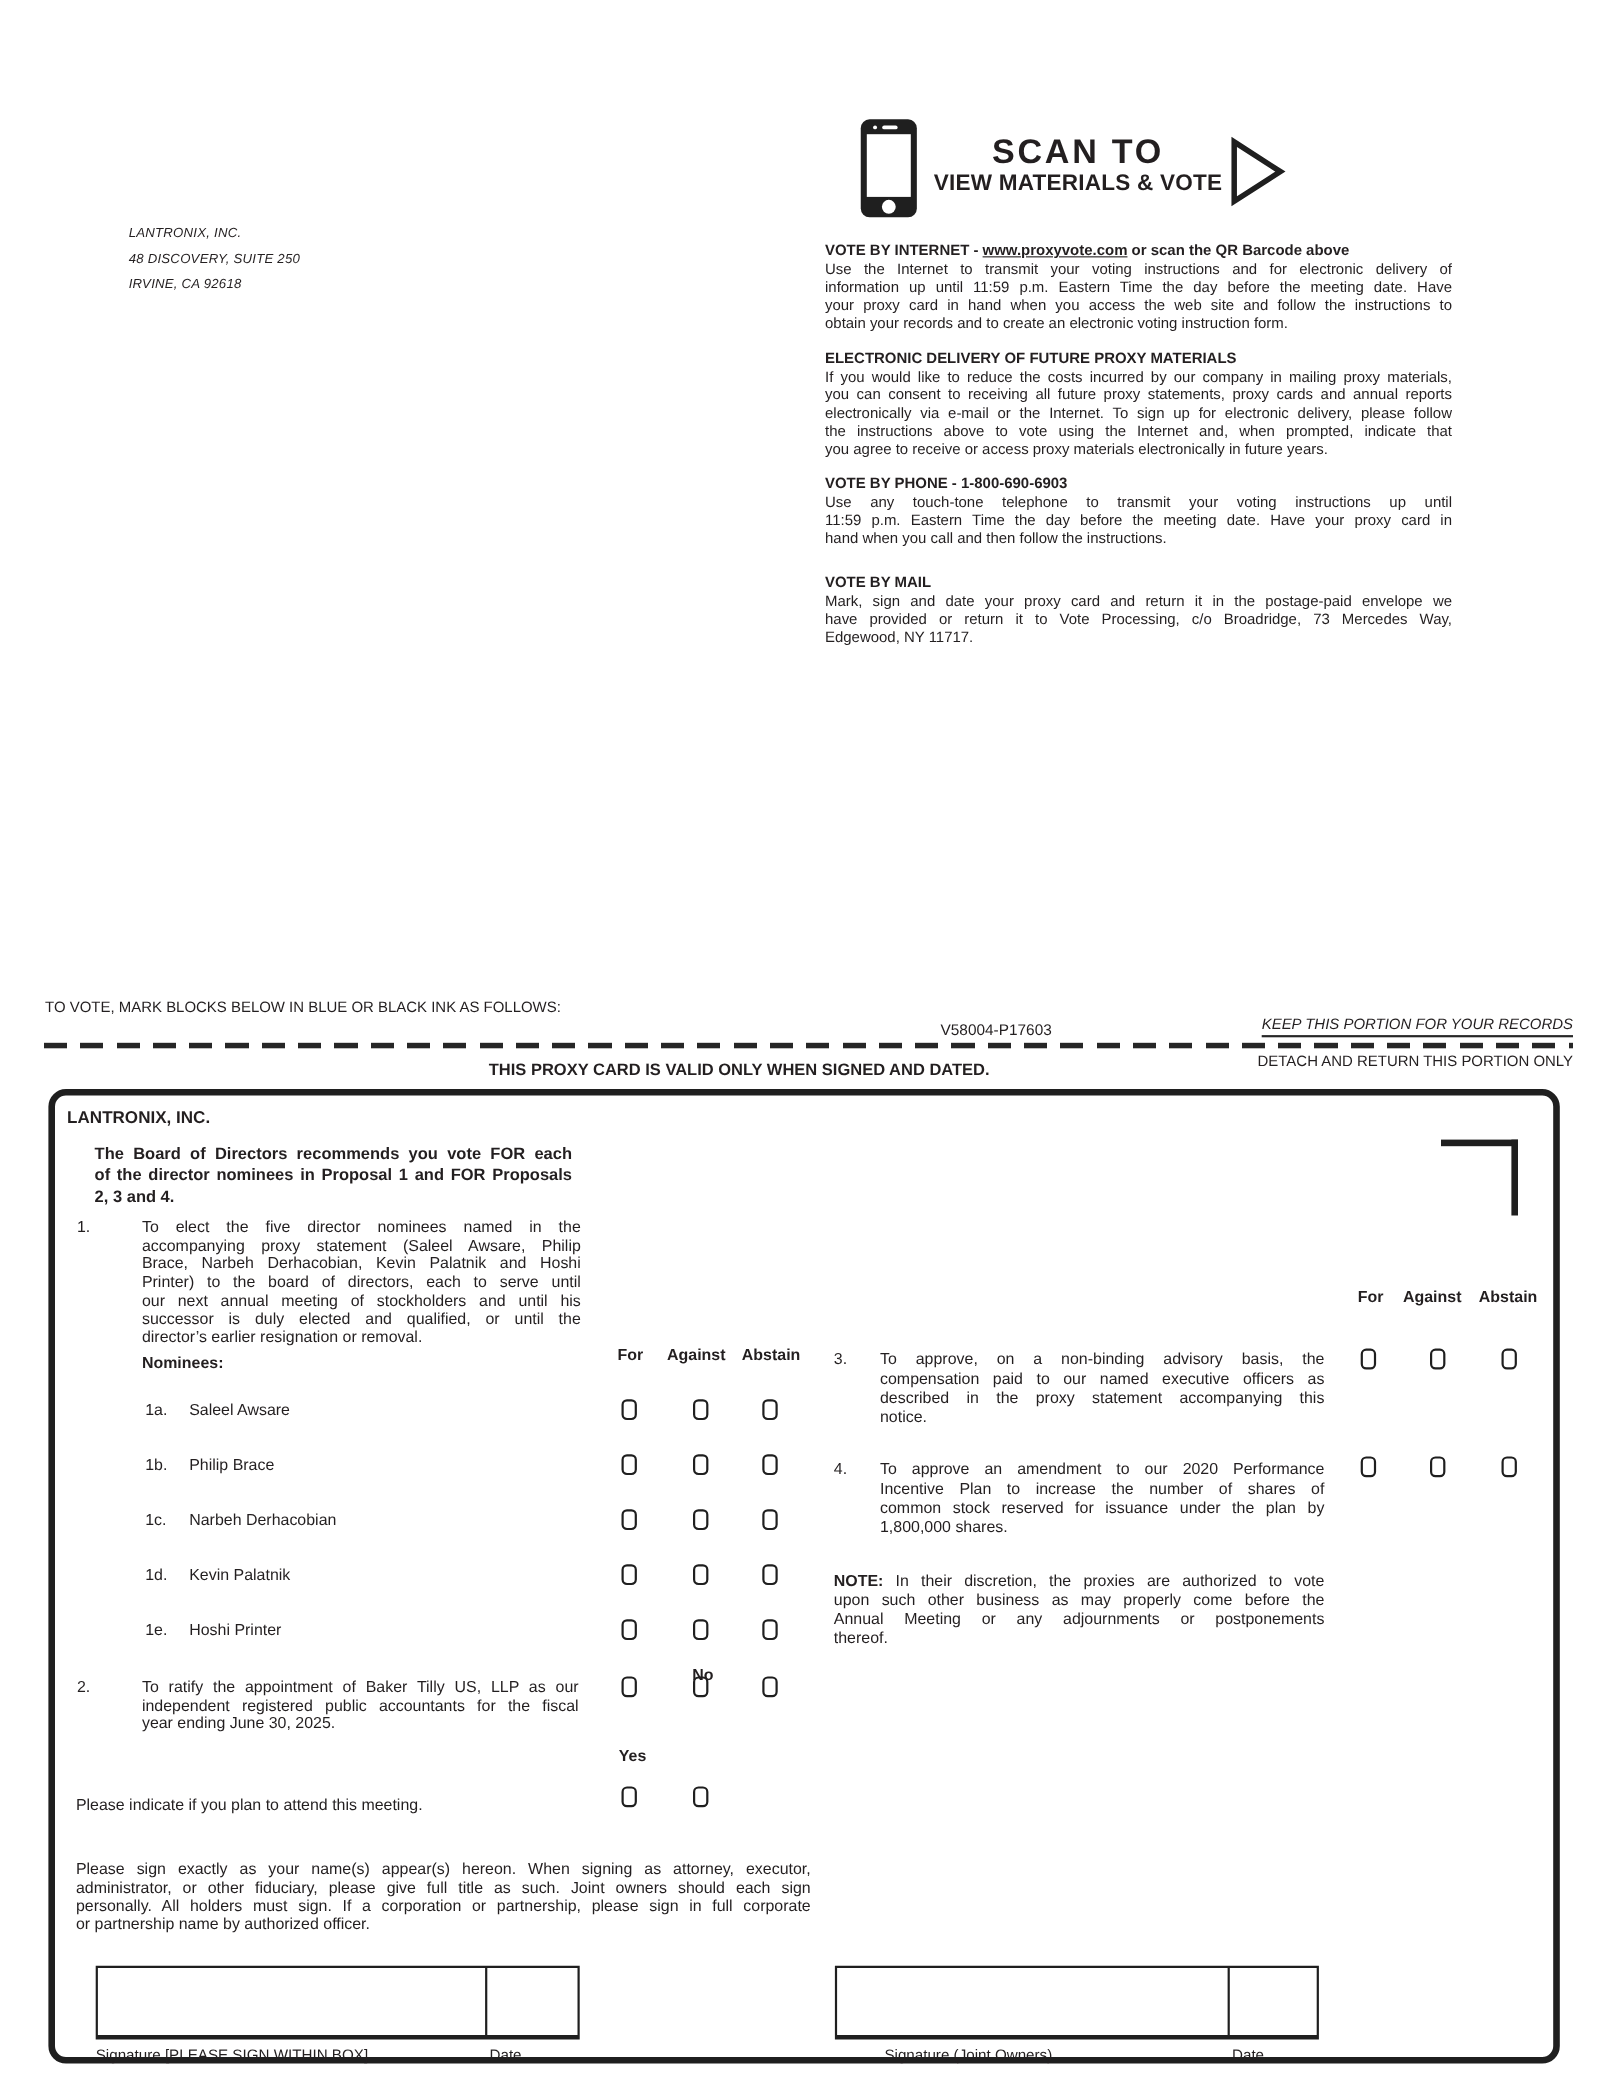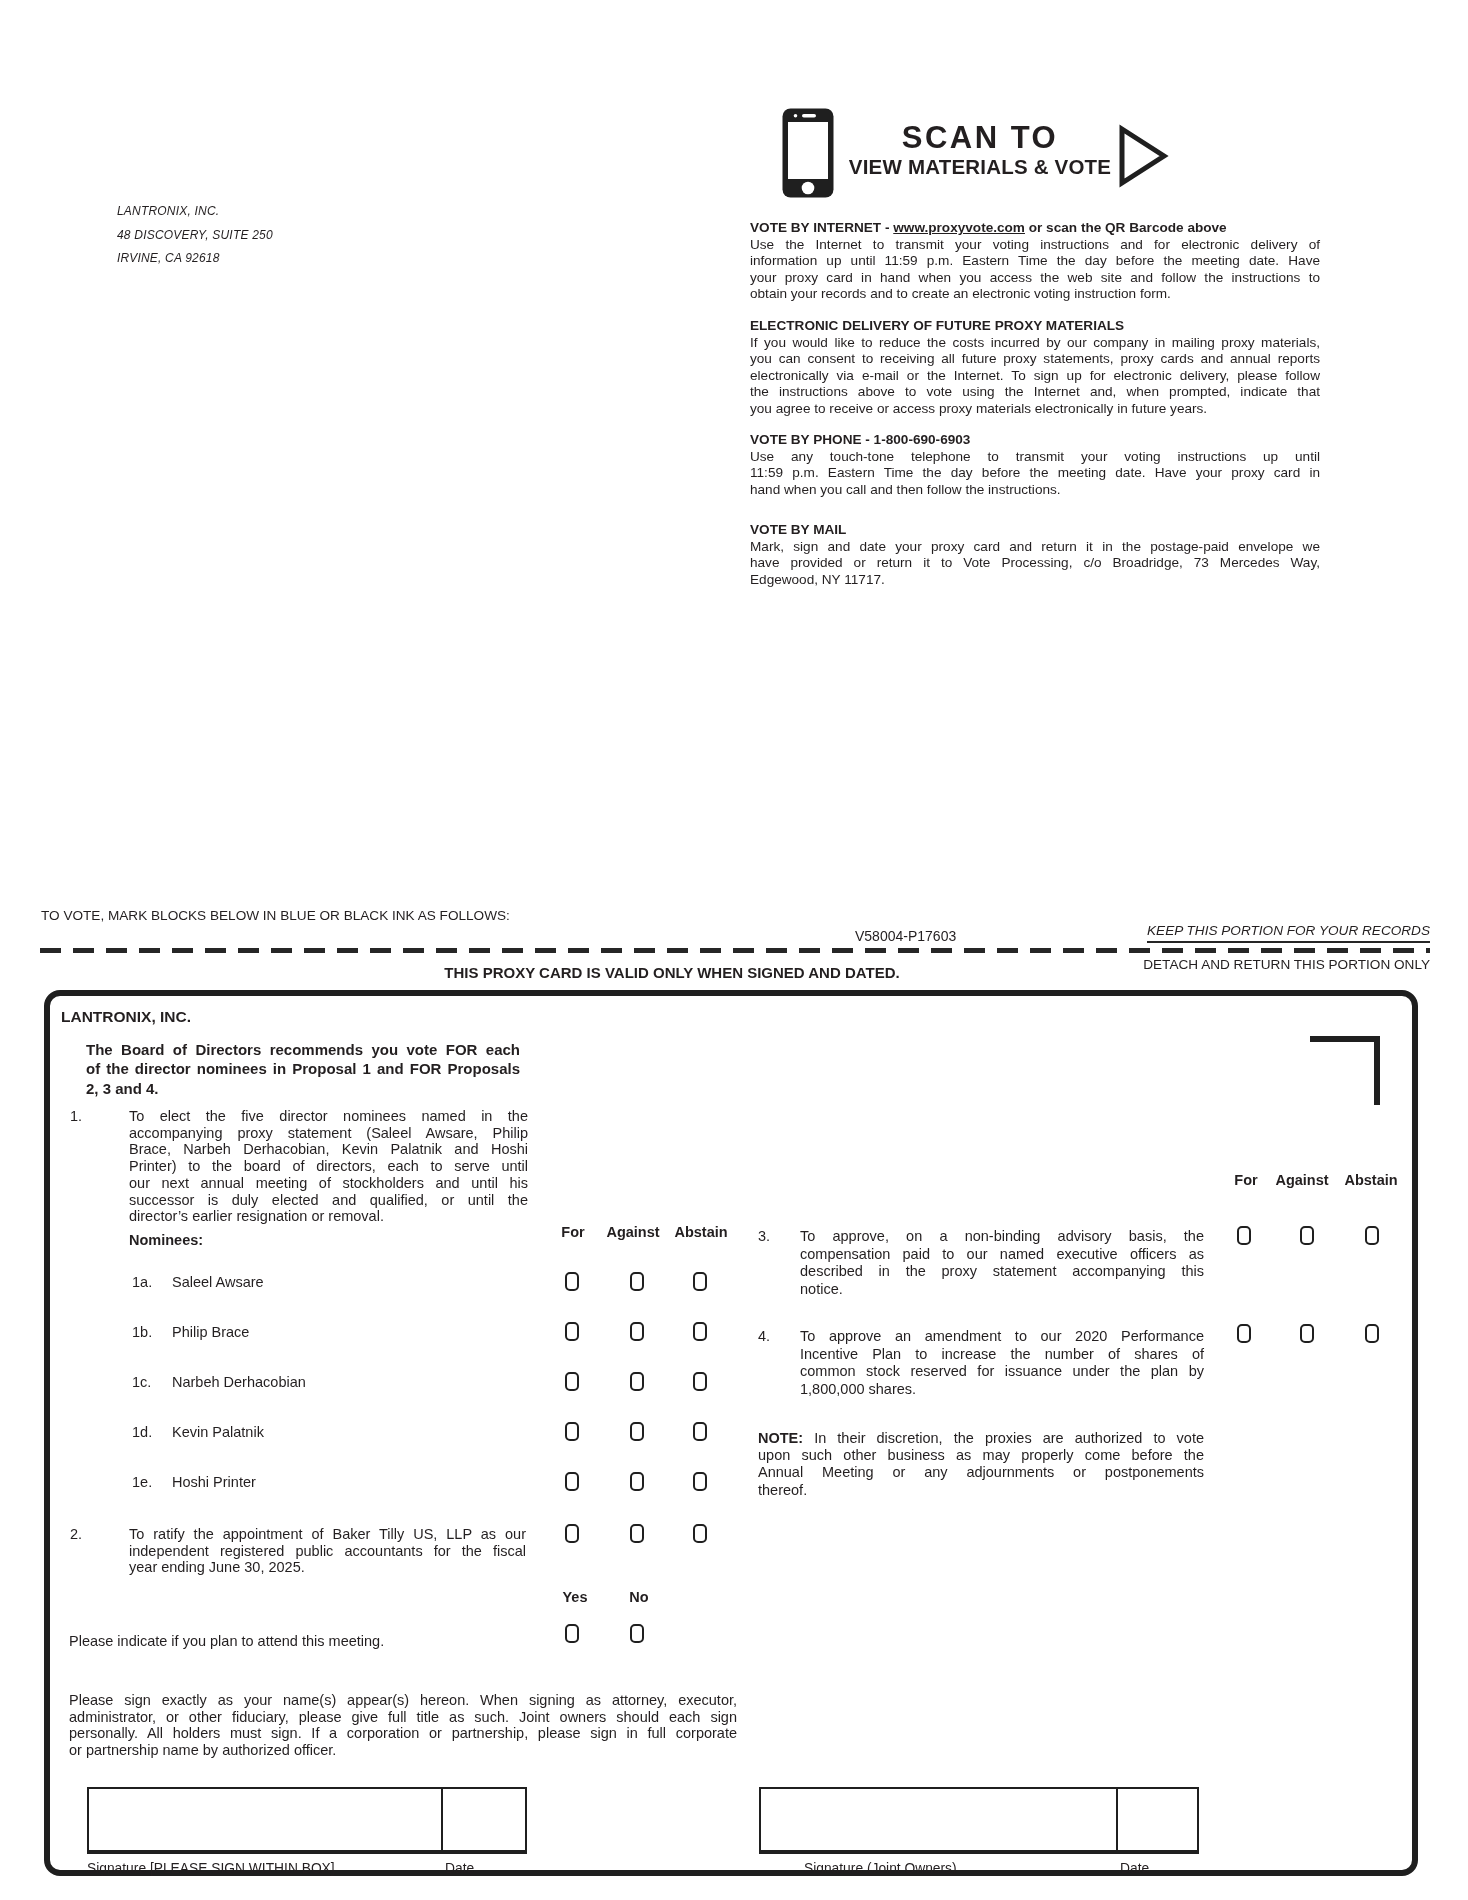--- a/index.html
+++ b/index.html
@@ -186,21 +186,21 @@
 <div class="abs lines just cardtxt" style="left:129px;top:1526px;width:397px;line-height:16.7px;">
     <div class="ln">To ratify the appointment of Baker Tilly US, LLP as our</div>
     <div class="ln">independent registered public accountants for the fiscal</div>
     <div class="ln">year ending June 30, 2025.</div>
   </div>
 <div class="abs cb" style="left:565px;top:1524px;"></div>
 <div class="abs cb" style="left:630px;top:1524px;"></div>
 <div class="abs cb" style="left:693px;top:1524px;"></div>
 
 <div class="abs hdr ctr" style="left:575px;top:1589px;">Yes</div>
-<div class="abs hdr ctr" style="left:639px;top:1589px;">No</div>
+<div class="abs hdr ctr" style="left:639px;top:1515px;">No</div>
 
 <div class="abs cardtxt" style="left:69px;top:1633px;">Please indicate if you plan to attend this meeting.</div>
 <div class="abs cb" style="left:565px;top:1624px;"></div>
 <div class="abs cb" style="left:630px;top:1624px;"></div>
 
 <div class="abs lines just cardtxt" style="left:69px;top:1692px;width:668px;line-height:16.6px;">
     <div class="ln">Please sign exactly as your name(s) appear(s) hereon. When signing as attorney, executor,</div>
     <div class="ln">administrator, or other fiduciary, please give full title as such. Joint owners should each sign</div>
     <div class="ln">personally. All holders must sign. If a corporation or partnership, please sign in full corporate</div>
     <div class="ln">or partnership name by authorized officer.</div>

